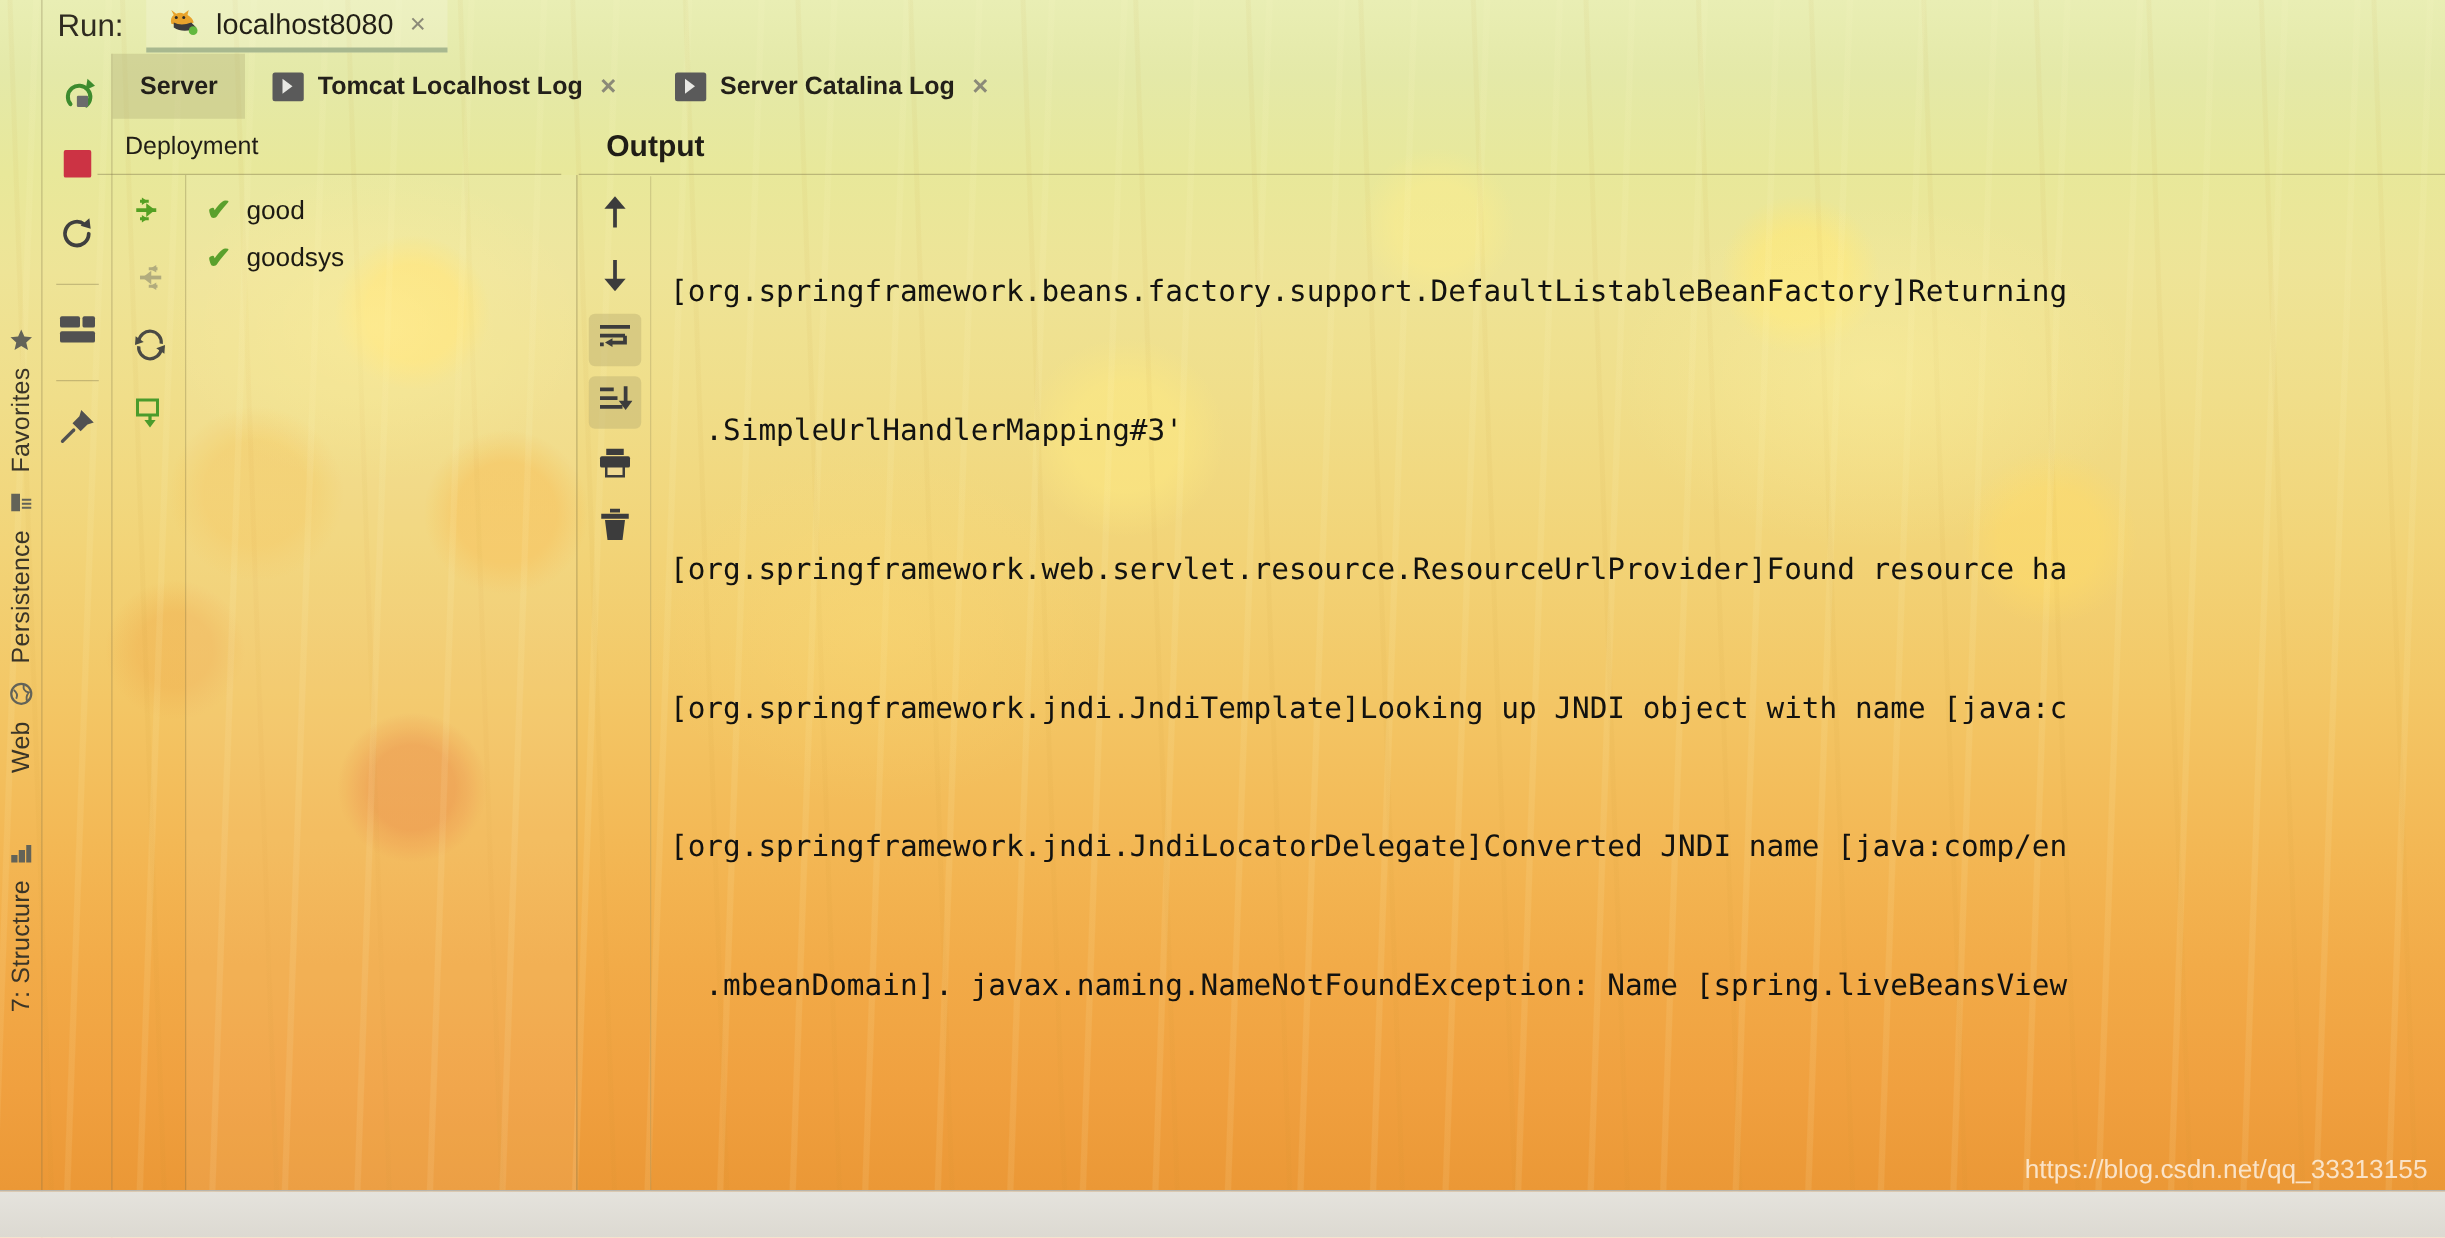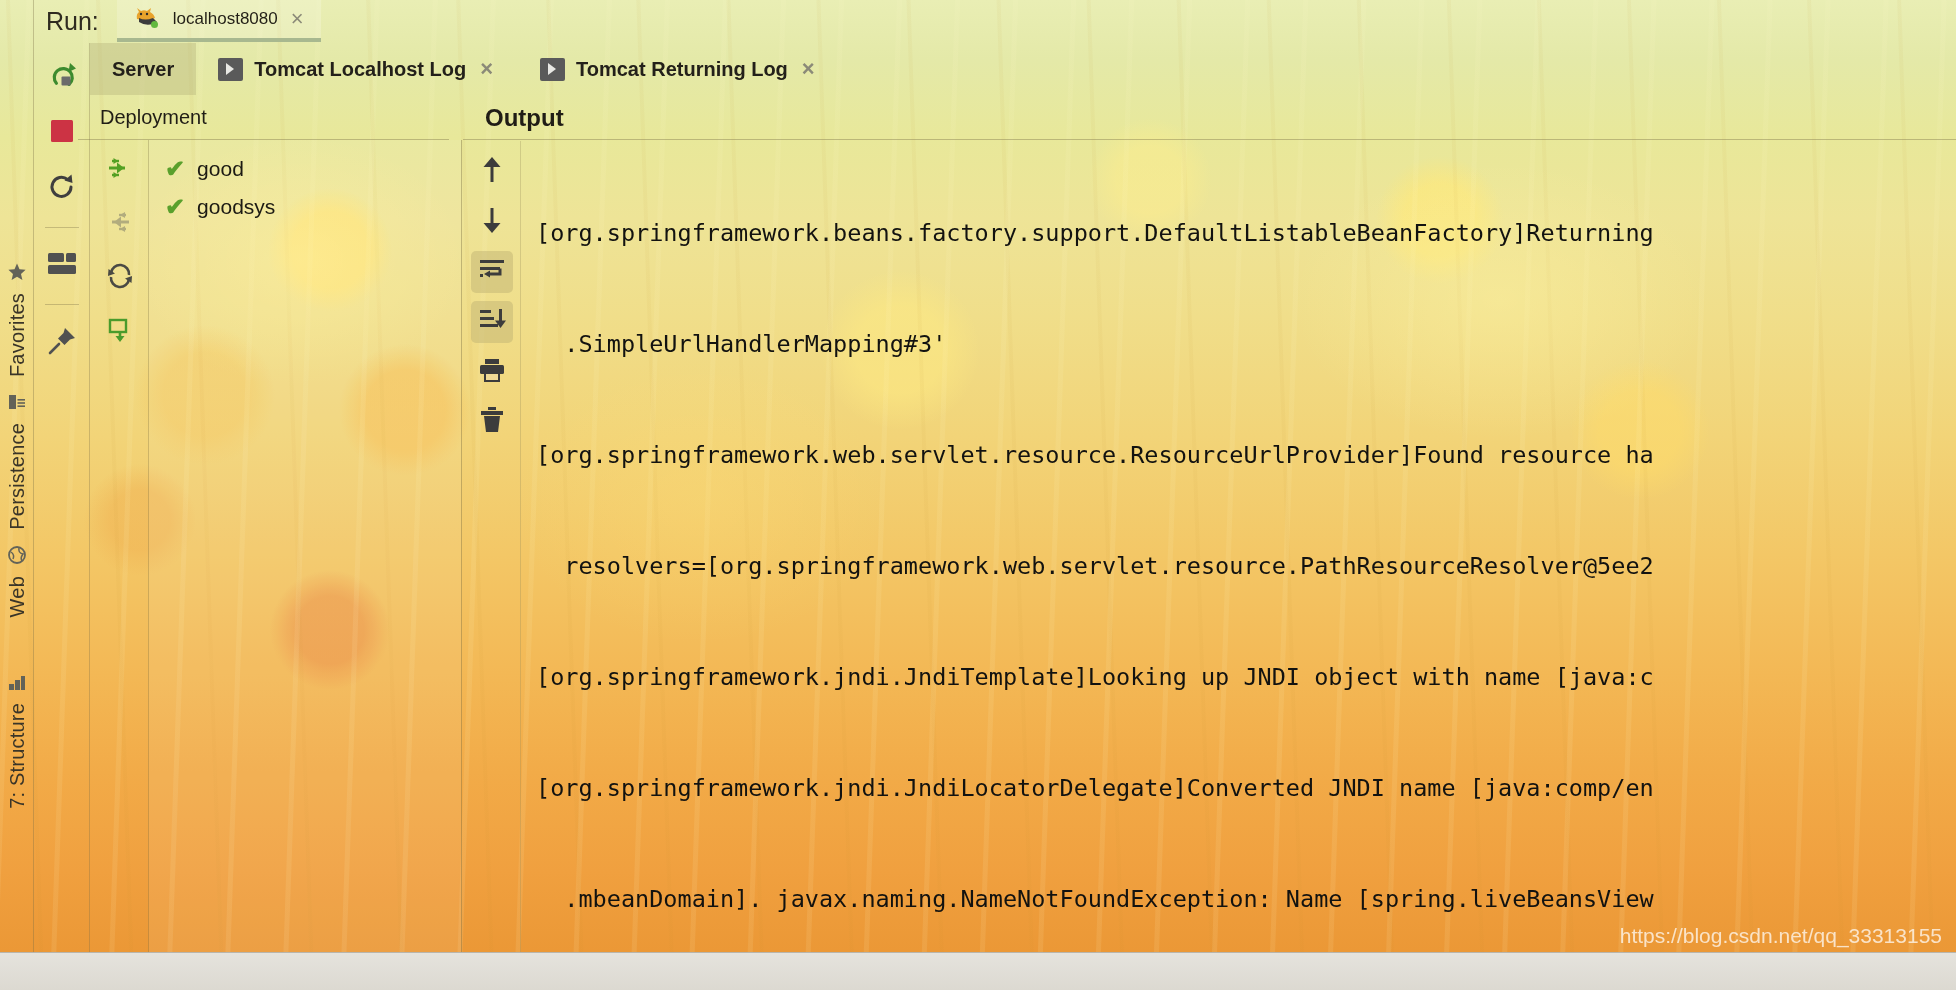--- a/index.html
+++ b/index.html
@@ -103,21 +103,21 @@
     font-size: 25px; color: #2f2b20;
     margin-left: 12px; margin-right: 18px;
   }
   #runtab {
     display: flex; align-items: center; gap: 10px;
     height: 42px; padding: 0 14px 0 16px;
     background: rgba(255,255,255,.18);
     border-bottom: 4px solid #a8b88f;
     position: relative;
   }
-  #runtab .ttext { font-size: 17px; color: #221f16; }
+  #runtab .ttext { font-size: 23px; color: #221f16; }
   .tabclose {
     font-size: 22px; color: #8b8a78; line-height: 1;
     padding: 0 3px; cursor: pointer;
   }
 
   
   #tabrow {
     position: absolute; left: 90px; top: 43px; width: 1866px; height: 52px;
     display: flex; align-items: stretch;
     z-index: 4;
@@ -324,21 +324,21 @@
     <div class="stab active">
       <span class="stext">Server</span>
     </div>
     <div class="stab">
       <span class="logicon"></span>
       <span class="stext">Tomcat Localhost Log</span>
       <span class="tabclose">×</span>
     </div>
     <div class="stab">
       <span class="logicon"></span>
-      <span class="stext">Tomcat Returning Log</span>
+      <span class="stext">Server Catalina Log</span>
       <span class="tabclose">×</span>
     </div>
   </div>
 
   <div id="runtools">
     <div class="tbtn">
       <span>
         <svg width="30" height="30" viewBox="0 0 30 30">
           <path d="M6 18 A9 9 0 1 1 15 27" fill="none" stroke="#3d8b2e" stroke-width="3.2" stroke-linecap="round" transform="rotate(-40 15 16)"></path>
           <polygon points="23,3 29,8.5 21.5,12" fill="#3d8b2e"></polygon>
@@ -505,21 +505,20 @@
           <path d="M5 10 L21 10 L19 26 L7 26 Z" fill="#3c3c3c"></path>
         </svg>
       </span>
     </div>
   </div>
 
   <div id="console">
     <div class="cline">[org.springframework.beans.factory.support.DefaultListableBeanFactory]Returning</div>
     <div class="cline">  .SimpleUrlHandlerMapping#3'</div>
     <div class="cline">[org.springframework.web.servlet.resource.ResourceUrlProvider]Found resource ha</div>
-    <div class="cline">  resolvers=[org.springframework.web.servlet.resource.PathResourceResolver@5ee2</div>
     <div class="cline">[org.springframework.jndi.JndiTemplate]Looking up JNDI object with name [java:c</div>
     <div class="cline">[org.springframework.jndi.JndiLocatorDelegate]Converted JNDI name [java:comp/en</div>
     <div class="cline">  .mbeanDomain]. javax.naming.NameNotFoundException: Name [spring.liveBeansView</div>
     
     
     
     
     
     
     

